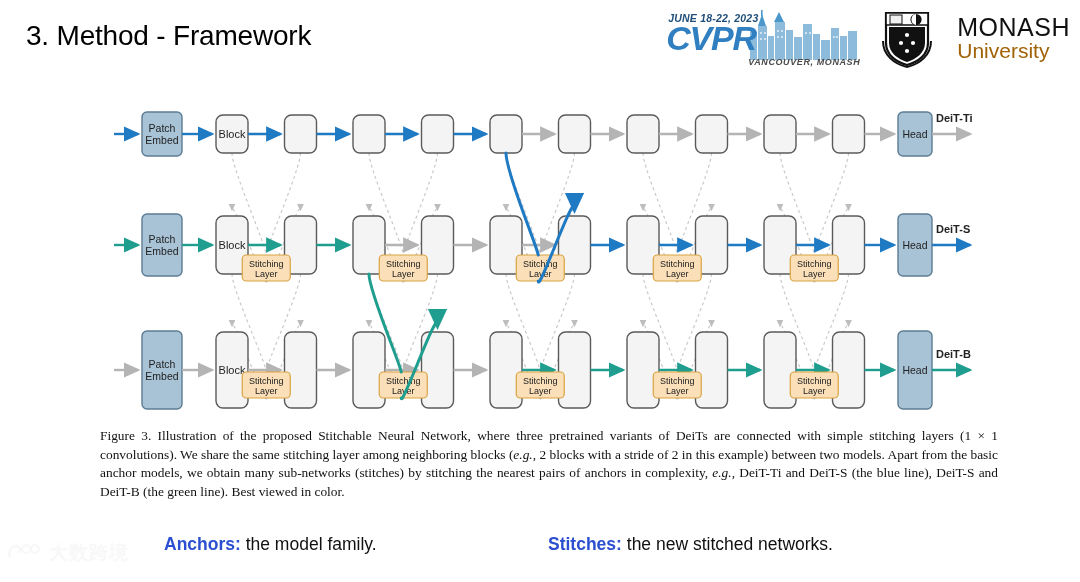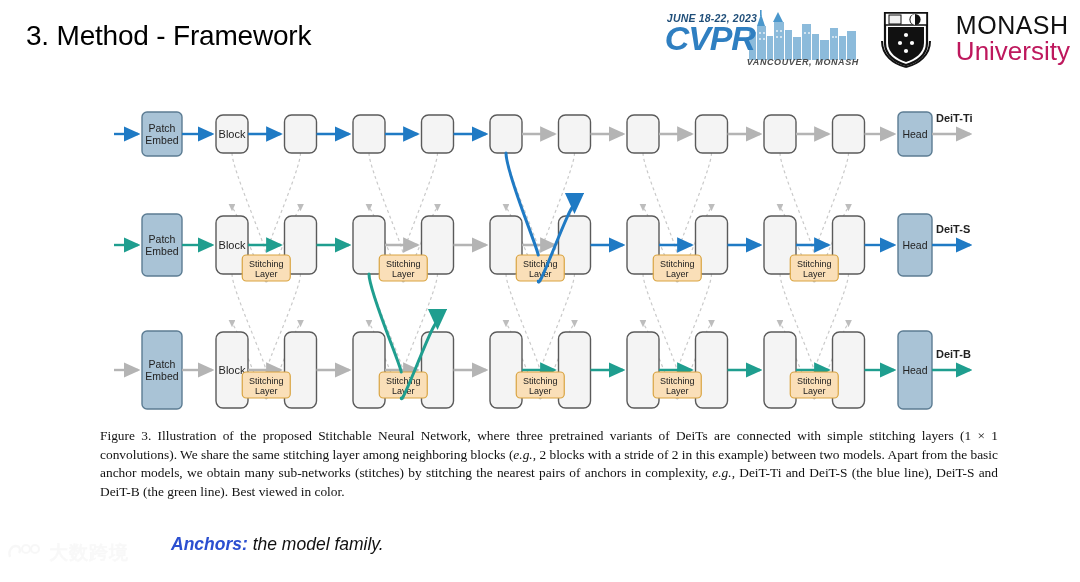--- a/index.html
+++ b/index.html
@@ -29,21 +29,21 @@
   .cvpr-city{
     position:absolute;left:82px;top:51px;font-size:9px;font-weight:bold;
     color:#4a4a4a;letter-spacing:0.6px;
   }
   .skyline{position:absolute;left:82px;top:4px;}
 
   
   .monash{display:flex;align-items:center;gap:23px;}
   .monash-text{line-height:1.0;}
   .monash-text .m1{font-size:25px;letter-spacing:0.5px;color:#111;}
-  .monash-text .m2{font-size:26px;color:#be185d;}
+  .monash-text .m2{font-size:21px;color:#a16207;}
 
   
   #diagram{position:absolute;left:0;top:88px;}
 
   
   .caption{
     position:absolute;left:100px;top:427px;width:898px;
     font-family:"Liberation Serif",serif;font-size:13.4px;line-height:18.6px;
     text-align:justify;color:#111;
   }
@@ -51,21 +51,21 @@
   .caption i{font-style:italic;}
 
   
   .legend{
     position:absolute;top:534px;left:0;width:1080px;height:34px;
     font-size:17.5px;
   }
   .legend .item{position:absolute;white-space:nowrap;}
   .legend .k{color:#2b4fd0;font-weight:bold;}
   .legend .v{color:#111;}
-  .legend-anchors{left:171px;top:0;font-style:italic;}
+  .legend-anchors{left:164px;top:0;}
   .legend-stitches{left:548px;top:0;}
 
   
   .watermark{
     position:absolute;left:6px;top:540px;display:flex;align-items:center;gap:7px;
     opacity:.55;
   }
   .wm-text{font-size:19px;font-weight:bold;color:#f4f4f4;letter-spacing:1px;
            text-shadow:0 0 1px rgba(0,0,0,.06);}
 </style>
@@ -333,20 +333,23 @@
   </svg>
 
   <div class="caption">
     <b>Figure 3.</b><span> Illustration of the proposed </span><b>Stitchable Neural Network</b><span>, where three pretrained variants of DeiTs are connected with simple stitching layers (1 × 1 convolutions). We share the same stitching layer among neighboring blocks (</span><i>e.g.</i><span>, 2 blocks with a stride of 2 in this example) between two models. Apart from the basic anchor models, we obtain many sub-networks (stitches) by stitching the nearest pairs of anchors in complexity, </span><i>e.g.</i><span>, DeiT-Ti and DeiT-S (the blue line), DeiT-S and DeiT-B (the green line). Best viewed in color.</span>
   </div>
 
   <div class="legend">
     <div class="item legend-anchors">
       <span class="k">Anchors:</span><span class="v"> the model family.</span>
     </div>
+    <div class="item legend-stitches">
+      <span class="k">Stitches:</span><span class="v"> the new stitched networks.</span>
+    </div>
   </div>
 
   <div class="watermark">
     <svg width="36" height="20" viewBox="0 0 36 20">
       <path d="M4 14 C2 9 5 3 10 3 C14 3 15 7 13 10" fill="none" stroke="#f2f2f2" stroke-width="2.4"></path>
       <circle cx="20" cy="6" r="4" fill="none" stroke="#f2f2f2" stroke-width="2.2"></circle>
       <circle cx="29" cy="6" r="4" fill="none" stroke="#f2f2f2" stroke-width="2.2"></circle>
     </svg>
     <div class="wm-text">大数跨境</div>
   </div>

